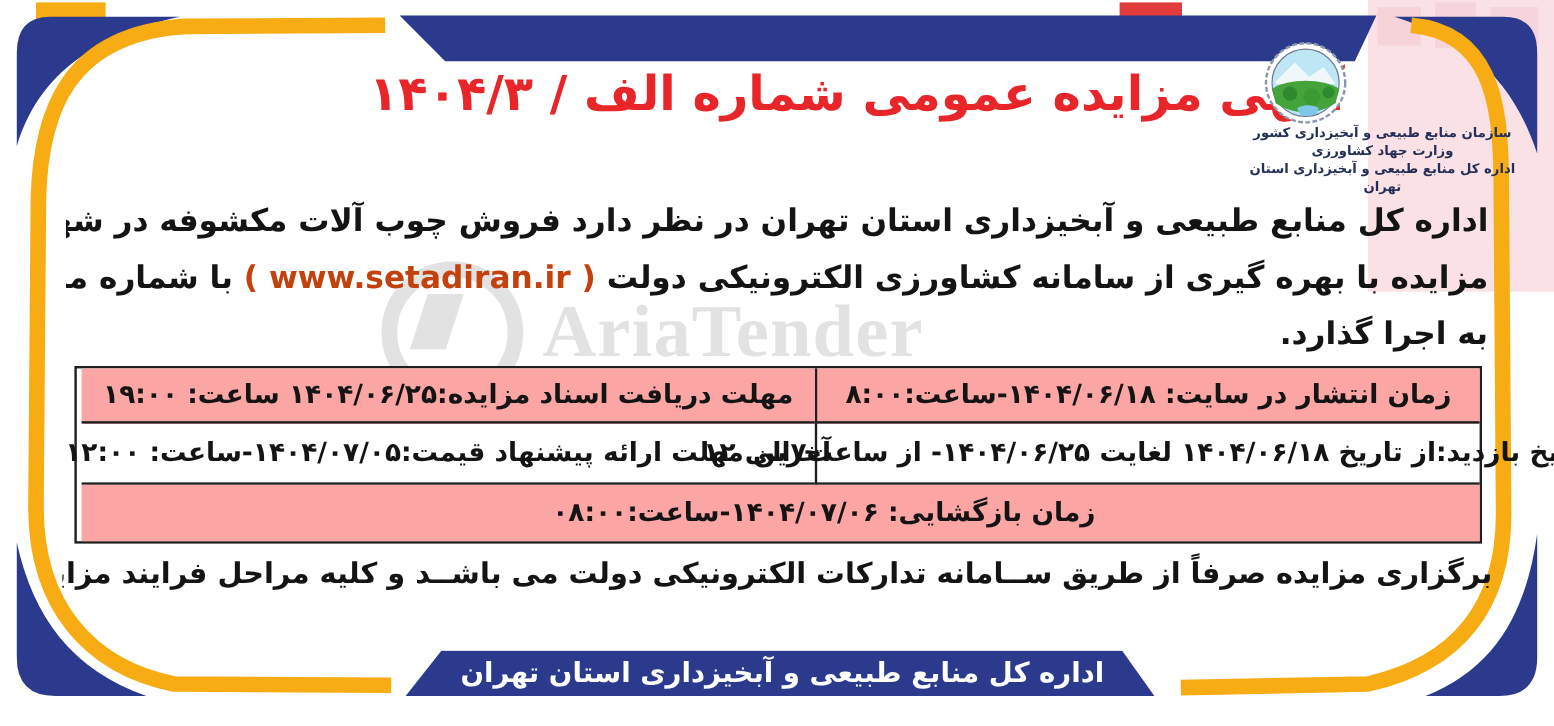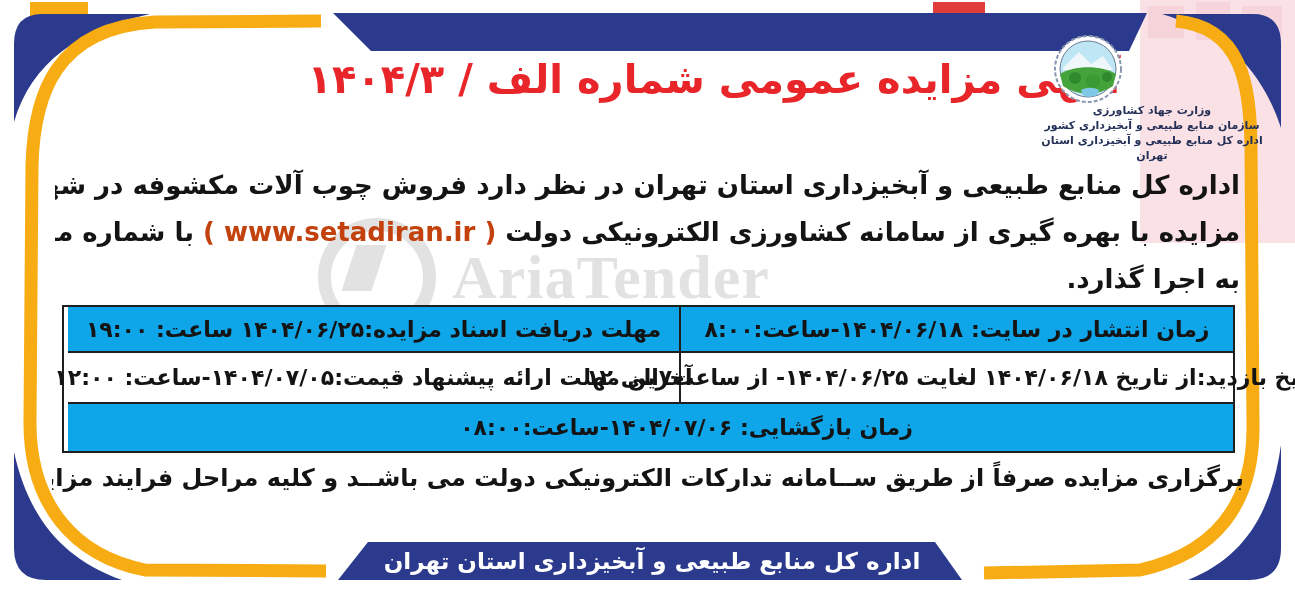--- a/index.html
+++ b/index.html
@@ -38,21 +38,21 @@
 
   
   .sched{left:62px;top:305px;width:1169px;z-index:2;direction:rtl;
          border:2px solid #1f1f1f;display:grid;
          grid-template-columns:554px 611px;grid-template-rows:46px 51px 47px;
          background:#fff;color:#141414;}
   .cell{display:flex;align-items:center;justify-content:center;font-weight:bold;
         font-size:22px;white-space:nowrap;}
   .c-divider{border-inline-end:2px solid #1f1f1f;}
   .r-b{border-bottom:2px solid #1f1f1f;}
-  .cream{background:#0ea5e9;}
+  .cream{background:#fca5a5;}
   .full-row{grid-column:1 / span 2;padding-left:72px;}
 
   
   .note{left:52px;top:455px;width:1192px;z-index:2;direction:rtl;color:#141414;
         font-weight:bold;}
   .note-l1{font-size:24px;height:46px;line-height:46px;white-space:nowrap;overflow:hidden;
         text-align:justify;text-align-last:justify;}
   .note-l2{font-size:25px;height:40px;line-height:40px;text-align:center;margin-top:6px;}
 
   
@@ -99,22 +99,22 @@
     <circle cx="35" cy="35" r="33" fill="#ffffff" stroke="#8a97b0" stroke-width="2" stroke-dasharray="4 2"></circle>
     <circle cx="35" cy="35" r="28" fill="#bfe6f4" stroke="#6b7b96" stroke-width="1"></circle>
     <path d="M 10,34 L 26,18 L 38,30 L 50,22 L 60,36 L 10,36 Z" fill="#f0f7fa"></path>
     <path d="M 7,40 C 20,31 50,31 63,40 L 60,52 C 45,62 25,62 10,52 Z" fill="#45a33b"></path>
     <circle cx="22" cy="44" r="6" fill="#2e8a2c"></circle>
     <circle cx="40" cy="47" r="7" fill="#3a9a33"></circle>
     <circle cx="54" cy="43" r="5" fill="#2e8a2c"></circle>
     <path d="M 28,56 C 34,53 40,53 46,56 L 44,61 C 38,63 34,63 30,61 Z" fill="#7ec8e8"></path>
   </svg>
   <div class="abs org-block">
+    <div>سازمان منابع طبیعی و آبخیزداری کشور</div>
     <div>وزارت جهاد کشاورزی</div>
-    <div>سازمان منابع طبیعی و آبخیزداری کشور</div>
     <div>اداره کل منابع طبیعی و آبخیزداری استان تهران</div>
   </div>
 
   <div class="abs intro">
     <div class="jline">اداره کل منابع طبیعی و آبخیزداری استان تهران در نظر دارد فروش چوب آلات مکشوفه در شهرستان شهریار را به صورت</div>
     <div class="jline">
       <span>مزایده با بهره گیری از سامانه کشاورزی الکترونیکی دولت</span>
       <span class="red" dir="ltr">( www.setadiran.ir )</span>
       <span>با شماره مزایده ۱۰۰۴۰۰۴۱۴۱۰۰۰۰۰۵</span>
     </div>

